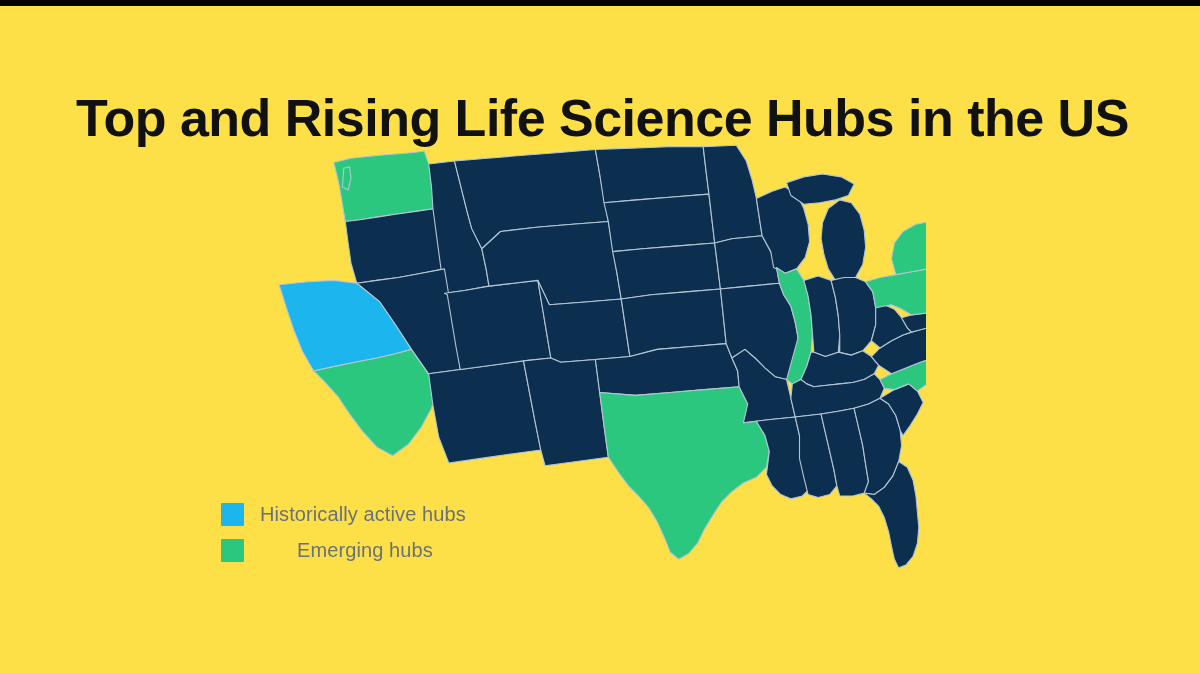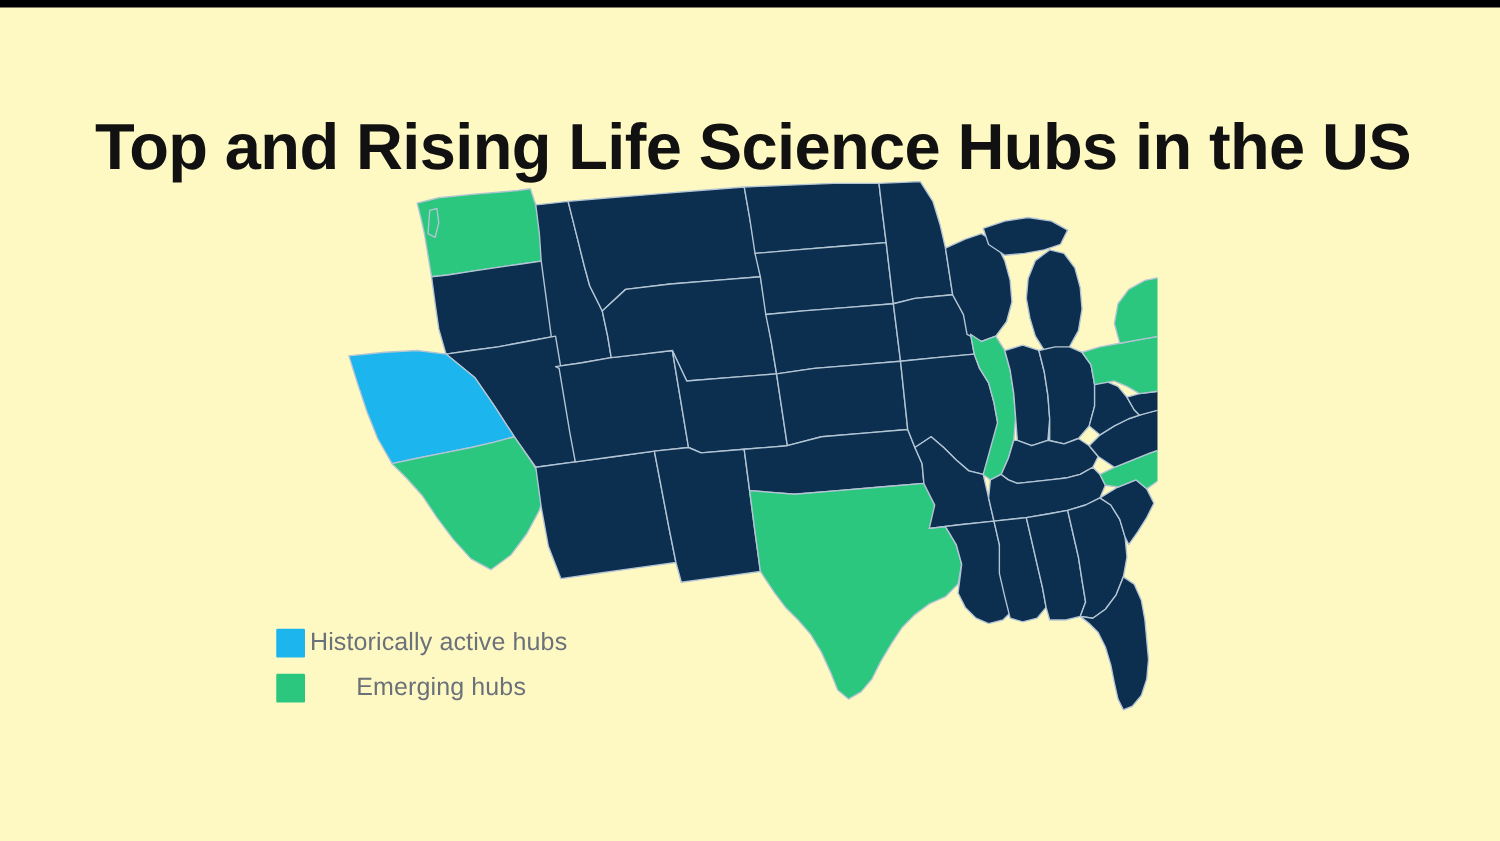--- a/index.html
+++ b/index.html
@@ -61,41 +61,41 @@
     position: absolute;
     left: 221px;
     top: 503px;
     display: flex;
     flex-direction: column;
     gap: 13px;
   }
   .legend-row {
     display: flex;
     align-items: center;
-    gap: 4px;
+    gap: 16px;
   }
   .legend-swatch {
     width: 23px;
     height: 23px;
     flex: 0 0 auto;
     border-radius: 1px;
   }
   .legend-label {
     font-family: "Liberation Sans", sans-serif;
     font-size: 20px;
     font-weight: 400;
     color: #6b7179;
     white-space: nowrap;
     letter-spacing: 0.1px;
   }
 </style>
 </head>
 <body>
 
-<div id="page" style="background: #fef9c3;">
+<div id="page" style="background: #fde047;">
 
   <div id="top-bar" style="background: rgb(0, 0, 0);"></div>
 
   <h1 id="page-title" style="color: rgb(17, 17, 17);">Top and Rising Life Science Hubs in the US</h1>
 
   <div id="map-wrap">
     <svg id="us-map" viewBox="0 0 960 600" xmlns="http://www.w3.org/2000/svg">
       <g id="states-layer">
 
         <path d="M136 28 L160 22 L200 18 L248 14 L262 12 L268 30 L272 52 L276 72 L278 92 L250 96 L222 100 L196 104 L170 108 L152 110 L148 86 L144 62 L140 44 Z" fill="#2BC77E" stroke="#b3c5d4"></path>

